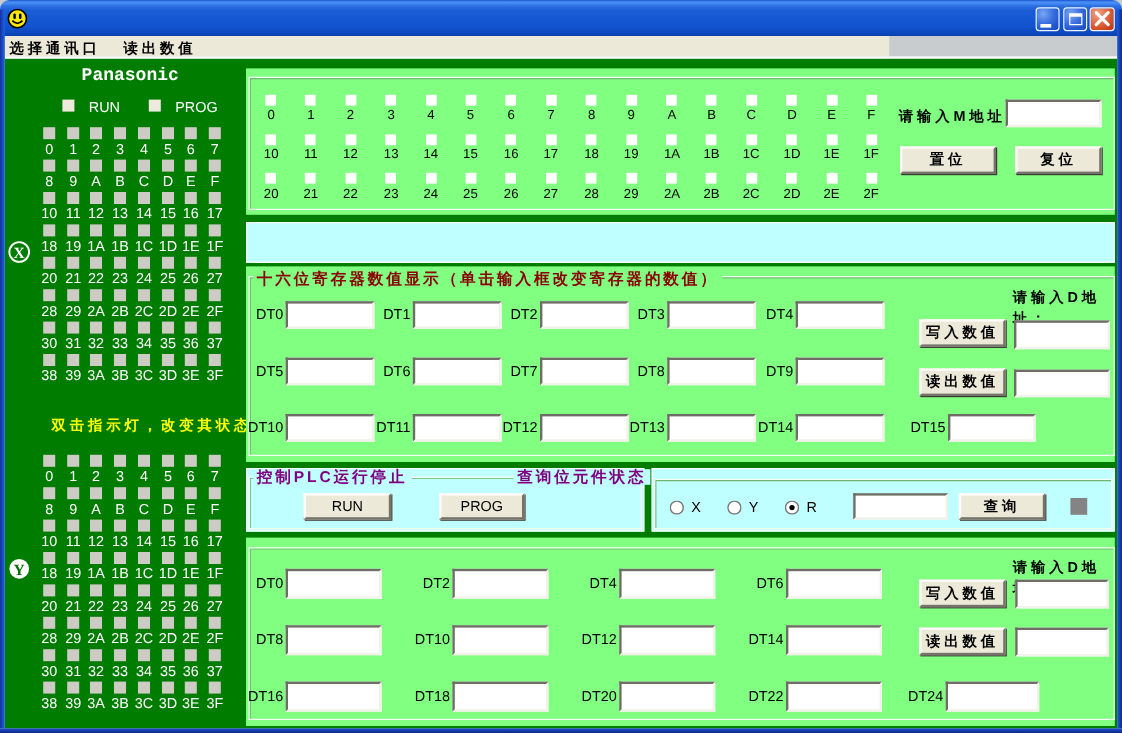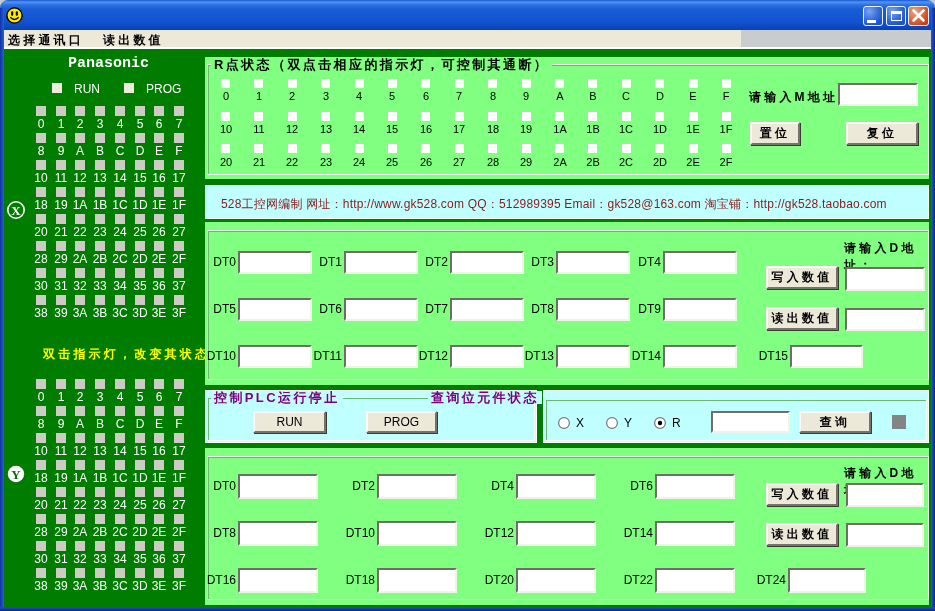--- a/index.html
+++ b/index.html
@@ -327,21 +327,20 @@
 <div class="sq" style="left:154px;top:568px"></div>
 <div class="glbl" style="left:149px;top:579px;width:20px">3E</div>
 <div class="sq" style="left:174px;top:568px"></div>
 <div class="glbl" style="left:169px;top:579px;width:20px">3F</div>
 <svg class="abs" style="left:7px;top:465px" width="18" height="18" viewBox="0 0 18 18">
 <circle cx="9" cy="9" r="8.2" fill="#fff"></circle>
 <text x="9" y="13.8" text-anchor="middle" font-family="Liberation Serif,serif" font-size="13" font-weight="bold" fill="#0A6E0A">Y</text>
     </svg>
 <div class="panel" style="left:205px;top:57px;width:724px;height:122px"></div>
 <div class="frame" style="left:207px;top:64px;width:722px;height:111px"></div>
-<div class="ftitle" style="left:211px;top:58px;background:#80FF80;color:#000">R点状态（双点击相应的指示灯，可控制其通断）</div>
 <div class="rsq" style="left:221px;top:79px"></div>
 <div class="rlbl" style="left:214px;top:90px;width:24px">0</div>
 <div class="rsq" style="left:254px;top:79px"></div>
 <div class="rlbl" style="left:247px;top:90px;width:24px">1</div>
 <div class="rsq" style="left:288px;top:79px"></div>
 <div class="rlbl" style="left:280px;top:90px;width:24px">2</div>
 <div class="rsq" style="left:321px;top:79px"></div>
 <div class="rlbl" style="left:314px;top:90px;width:24px">3</div>
 <div class="rsq" style="left:355px;top:79px"></div>
 <div class="rlbl" style="left:347px;top:90px;width:24px">4</div>
@@ -426,26 +425,26 @@
 <div class="rsq" style="left:622px;top:144px"></div>
 <div class="rlbl" style="left:614px;top:156px;width:24px">2C</div>
 <div class="rsq" style="left:655px;top:144px"></div>
 <div class="rlbl" style="left:648px;top:156px;width:24px">2D</div>
 <div class="rsq" style="left:689px;top:144px"></div>
 <div class="rlbl" style="left:681px;top:156px;width:24px">2E</div>
 <div class="rsq" style="left:722px;top:144px"></div>
 <div class="rlbl" style="left:714px;top:156px;width:24px">2F</div>
 <div class="abs cn" style="left:749px;top:89px;font-size:12px;color:#000">请输入M地址：</div>
 <div class="tb" style="left:838px;top:83px;width:80px;height:23px"></div>
-<div class="btn cn" style="left:750px;top:122px;width:50px;height:23px;line-height:19px">置位</div>
+<div class="btn cn" style="left:750px;top:122px;width:80px;height:23px;line-height:19px">置位</div>
 <div class="btn cn" style="left:846px;top:122px;width:72px;height:23px;line-height:19px">复位</div>
 <div class="cyan" style="left:205px;top:185px;width:724px;height:34px"></div>
-<div class="abs" style="left:221px;top:196px;font-size:12px;color:#8B1A1A;white-space:nowrap;letter-spacing:0.2px">528工控网编制 网址：http://www.gk528.com QQ：512989395 Email：gk528@163.com 淘宝铺：http://gk528.taobao.com</div>
 <div class="panel" style="left:205px;top:222px;width:724px;height:163px"></div>
 <div class="frame" style="left:207px;top:230px;width:722px;height:150px"></div>
+<div class="ftitle" style="left:211px;top:226px;background:#80FF80;color:#8B0000">十六位寄存器数值显示（单击输入框改变寄存器的数值）</div>
 <div class="dtl" style="left:204px;top:255px;width:32px">DT0</div>
 <div class="tb" style="left:238px;top:251px;width:74px;height:23px"></div>
 <div class="dtl" style="left:310px;top:255px;width:32px">DT1</div>
 <div class="tb" style="left:344px;top:251px;width:74px;height:23px"></div>
 <div class="dtl" style="left:416px;top:255px;width:32px">DT2</div>
 <div class="tb" style="left:450px;top:251px;width:74px;height:23px"></div>
 <div class="dtl" style="left:522px;top:255px;width:32px">DT3</div>
 <div class="tb" style="left:556px;top:251px;width:74px;height:23px"></div>
 <div class="dtl" style="left:629px;top:255px;width:32px">DT4</div>
 <div class="tb" style="left:663px;top:251px;width:74px;height:23px"></div>

